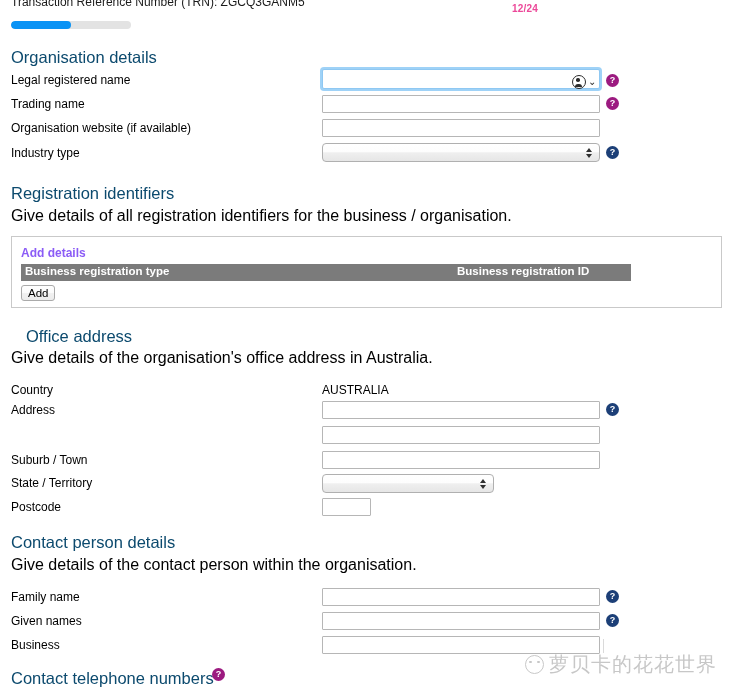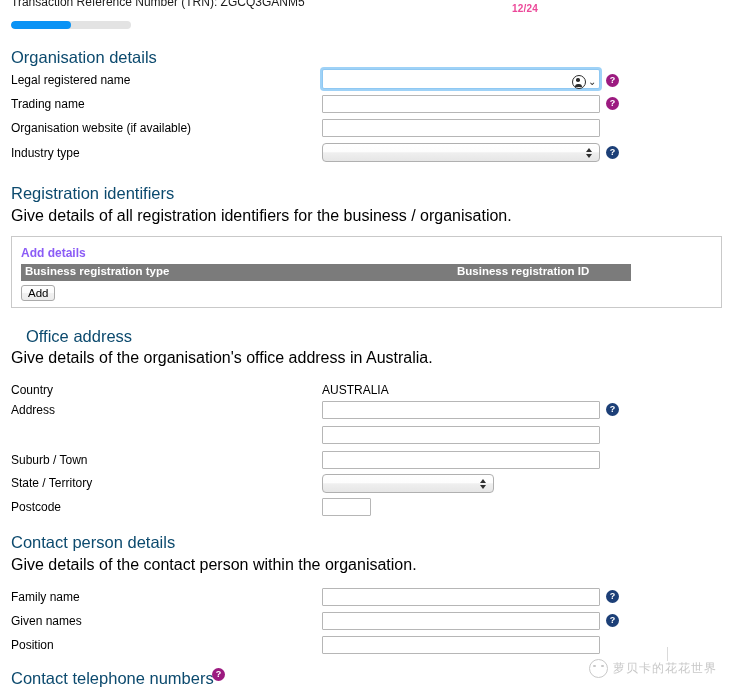--- a/index.html
+++ b/index.html
@@ -258,21 +258,21 @@
     position: absolute;
     top: 5px;
     width: 2.4px; height: 2.4px;
     border-radius: 50%;
     background: #9a9a9a;
   }
   .watermark .wm-badge::before { left: 3.2px; }
   .watermark .wm-badge::after  { right: 3.2px; }
   .watermark .wm-text {
     font-family: "DejaVu Sans", sans-serif;
-    font-size: 12px;
+    font-size: 20px;
     color: #9a9a9a;
     letter-spacing: 1px;
     white-space: nowrap;
   }
   .watermark .wm-tick {
     position: absolute;
     top: -12px;
     left: 78px;
     width: 1px;
     height: 14px;
@@ -356,21 +356,21 @@
 <div class="section-sub" style="top:558px; left:11px;">Give details of the contact person within the organisation.</div>
 
 <div class="flabel" style="top:590px; left:11px;">Family name</div>
 <input class="txt" style="top: 588px; left: 322px; width: 278px;" type="text" value="">
 <div class="help navy" style="top:590px; left:606px;">?</div>
 
 <div class="flabel" style="top:614px; left:11px;">Given names</div>
 <input class="txt" style="top: 612px; left: 322px; width: 278px;" type="text" value="">
 <div class="help navy" style="top:614px; left:606px;">?</div>
 
-<div class="flabel" style="top:638px; left:11px;">Position</div>
+<div class="flabel" style="top:638px; left:11px;">Business</div>
 <input class="txt" style="top: 636px; left: 322px; width: 278px;" type="text" value="">
 
 <h2 class="section-head" style="top:669px; left:11px;">Contact telephone numbers</h2>
 <div class="help magenta" style="top:668px; left:212px;">?</div>
 
 <div class="watermark">
   <span class="wm-tick"></span>
   <span class="wm-badge"></span>
   <span class="wm-text">萝贝卡的花花世界</span>
 </div>

